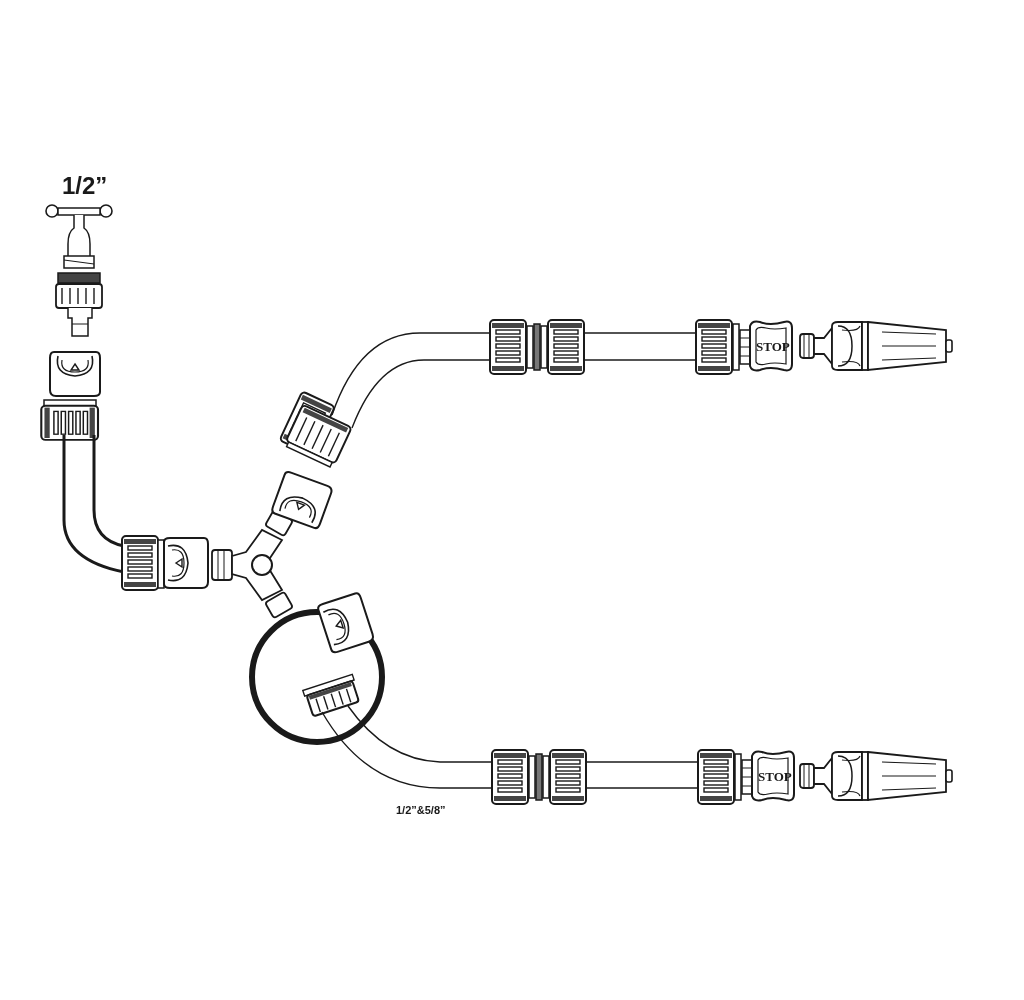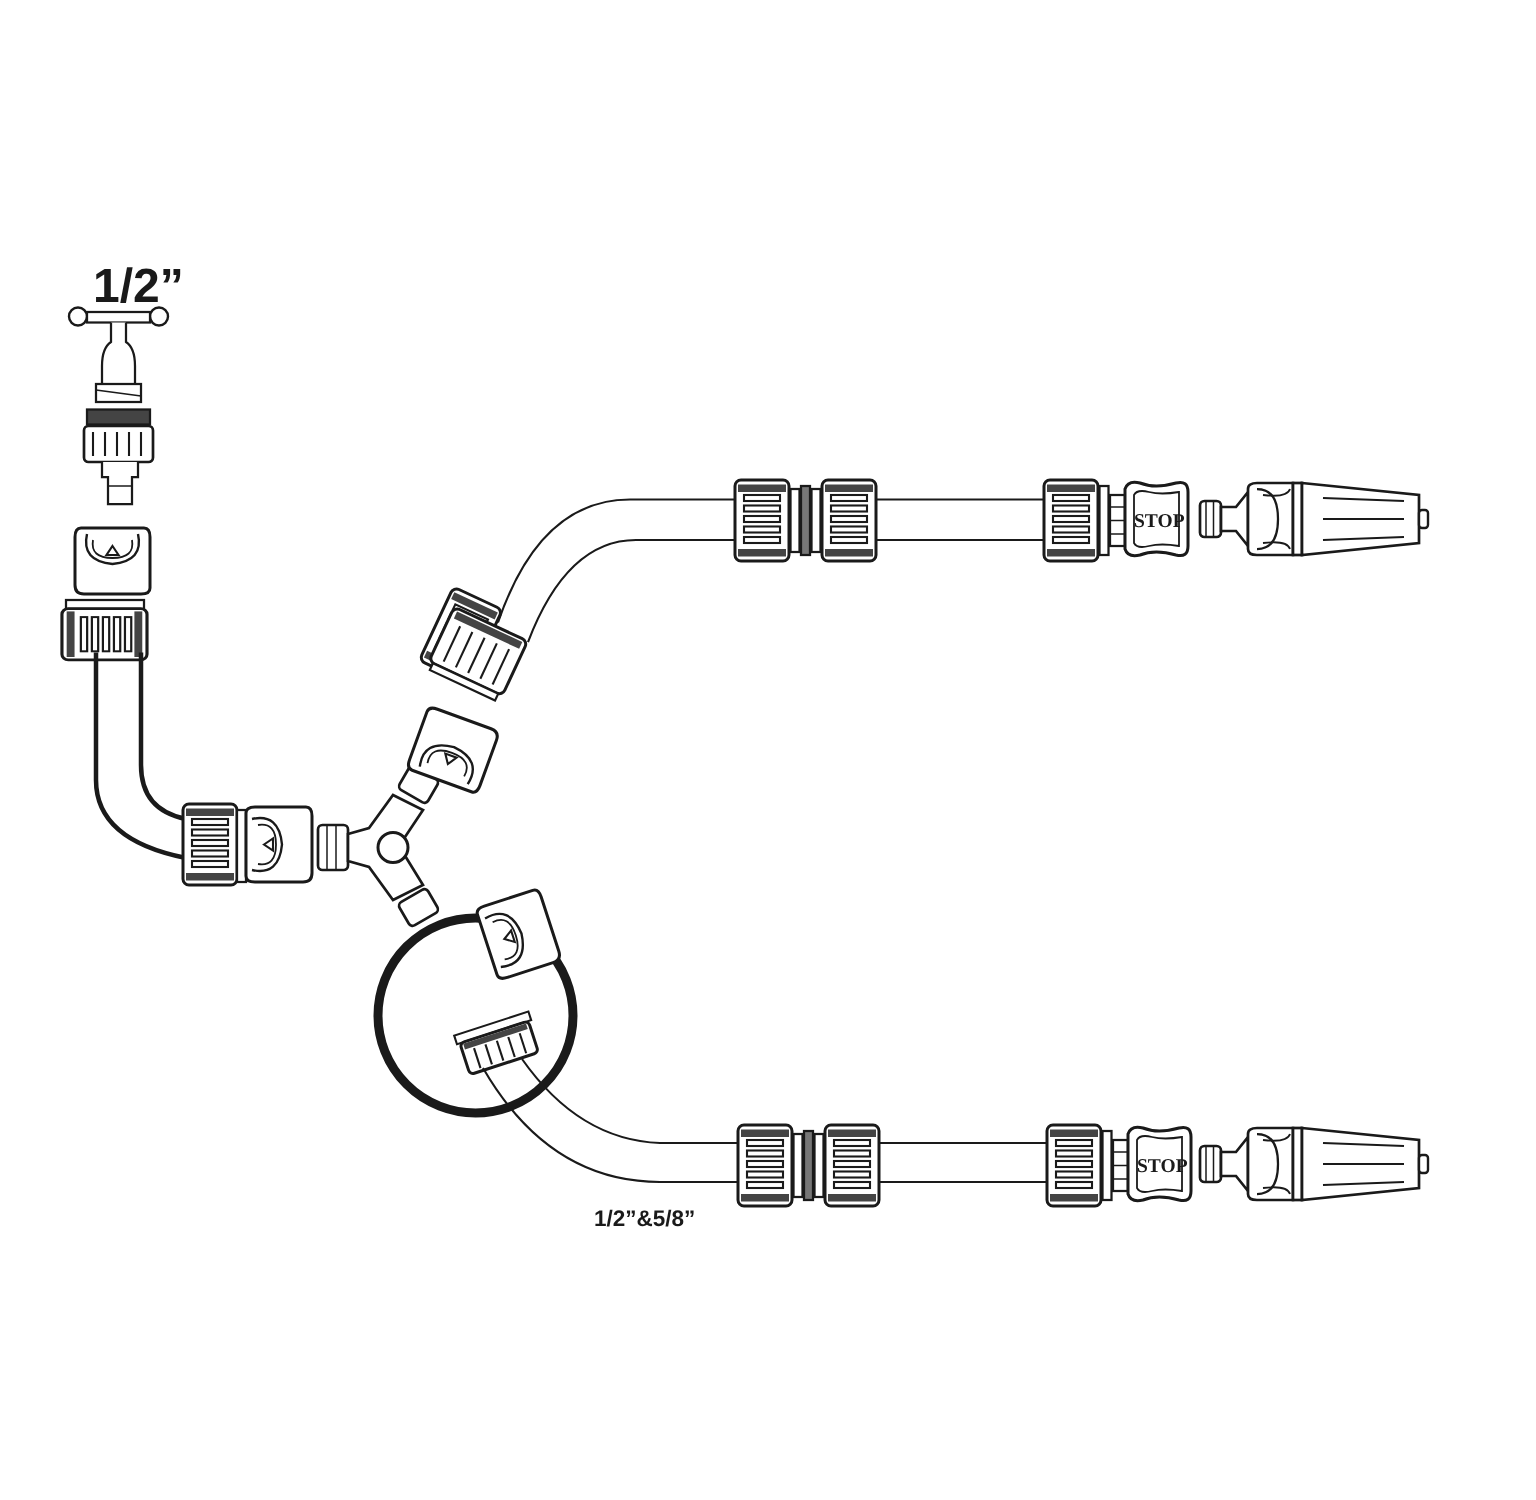--- a/index.html
+++ b/index.html
@@ -1,20 +1,20 @@
 <!DOCTYPE html>
 <html><head>
 <meta charset="utf-8">
 <style>
   html, body { margin:0; padding:0; background:#ffffff; }
   body { width:1024px; height:1000px; position:relative; overflow:hidden; font-family:"Liberation Sans", sans-serif; }
   svg { position:absolute; left:0; top:0; }
   .lbl { position:absolute; font-family:"Liberation Sans", sans-serif; font-weight:bold; color:#1a1a1a; white-space:nowrap; }
-  #lbl-tap { left:62px; top:172px; font-size:32px; }
-  #lbl-hose { left:396px; top:804px; font-size:15px; }
+  #lbl-tap { left:62px; top:172px; font-size:24px; }
+  #lbl-hose { left:396px; top:804px; font-size:11px; }
   .stop { font-family:"Liberation Serif", serif; font-weight:bold; font-size:13px; fill:#1a1a1a; }
 </style>
 </head>
 <body>
 
 <svg width="1024" height="1000" viewBox="0 0 1024 1000" xmlns="http://www.w3.org/2000/svg">
   <defs>
 
     <g id="collar">
       <rect x="0" y="0" width="36" height="54" rx="4" fill="#fff" stroke="#1a1a1a" stroke-width="2"></rect>

